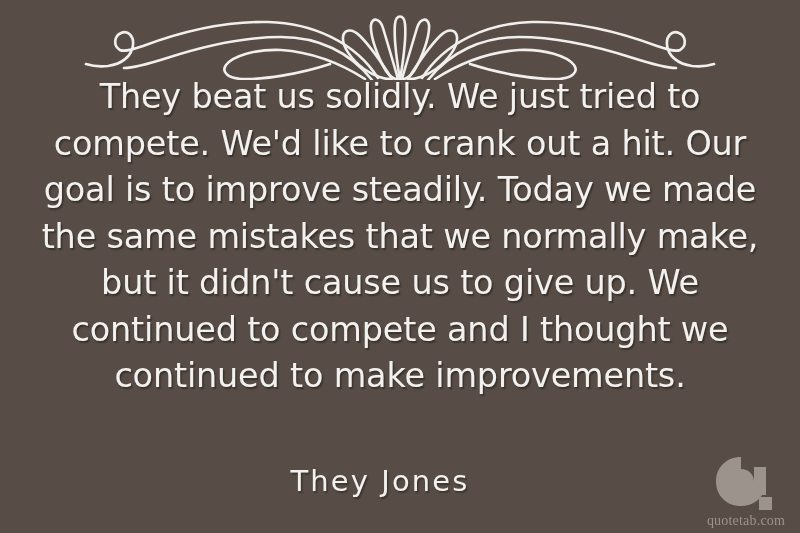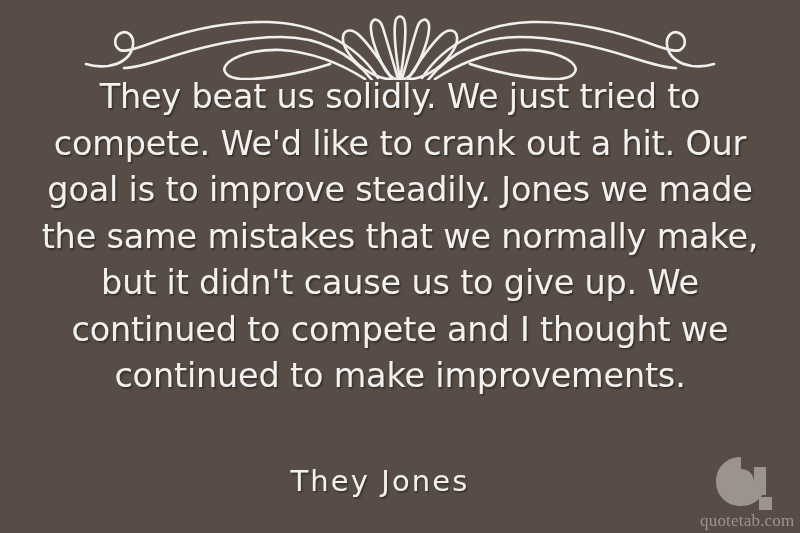--- a/index.html
+++ b/index.html
@@ -85,21 +85,21 @@
   .brand-mark {
     width: 66px;
     height: 58px;
     margin: 0 auto 2px auto;
     display: block;
   }
   .brand-name {
     margin: 0;
     color: #9B938C;
     font-family: "Liberation Serif", "DejaVu Serif", serif;
-    font-size: 17px;
+    font-size: 14px;
     letter-spacing: 0.2px;
     line-height: 16px;
   }
 </style>
 </head>
 <body>
 
 <div class="quote-card" style="background: rgb(87, 77, 70);">
 
   <div class="ornament">
@@ -134,21 +134,21 @@
                C 672 22, 666 28, 667 37 C 668 48, 678 56, 692 58
                C 701 59, 708 58, 714 56"></path>
       <path d="M428 72 C 450 44, 482 29, 519 29 C 557 29, 602 40, 633 50
                C 652 56, 666 60, 676 60"></path>
       <path d="M435 71 C 460 55, 490 44, 519 42 C 545 41, 567 48, 574 57
                C 579 64, 572 70, 559 71 C 538 72, 500 66, 470 56"></path>
     </svg>
   </div>
 
   <div class="quote-body">
-    <p class="quote-text" style="color: rgb(243, 241, 239);">They beat us solidly. We just tried to compete. We'd like to crank out a hit. Our goal is to improve steadily. Jones we made the same mistakes that we normally make, but it didn't cause us to give up. We continued to compete and I thought we continued to make improvements.</p>
+    <p class="quote-text" style="color: rgb(243, 241, 239);">They beat us solidly. We just tried to compete. We'd like to crank out a hit. Our goal is to improve steadily. Today we made the same mistakes that we normally make, but it didn't cause us to give up. We continued to compete and I thought we continued to make improvements.</p>
   </div>
 
   <div class="author-wrap">
     <p class="author-name" style="color: rgb(243, 241, 239);">They Jones</p>
   </div>
 
   <div class="brand">
     <svg class="brand-mark" viewBox="0 0 66 58" xmlns="http://www.w3.org/2000/svg">
 
       <path d="M28 4

